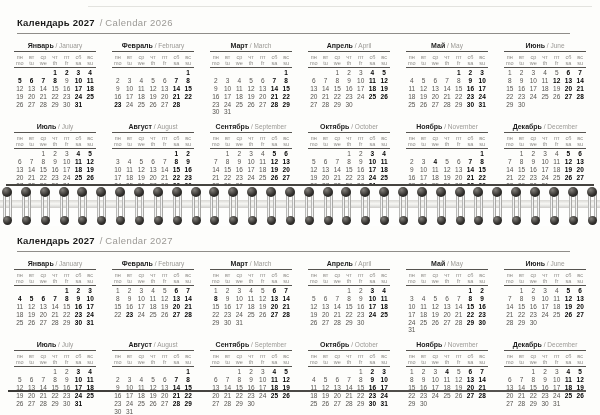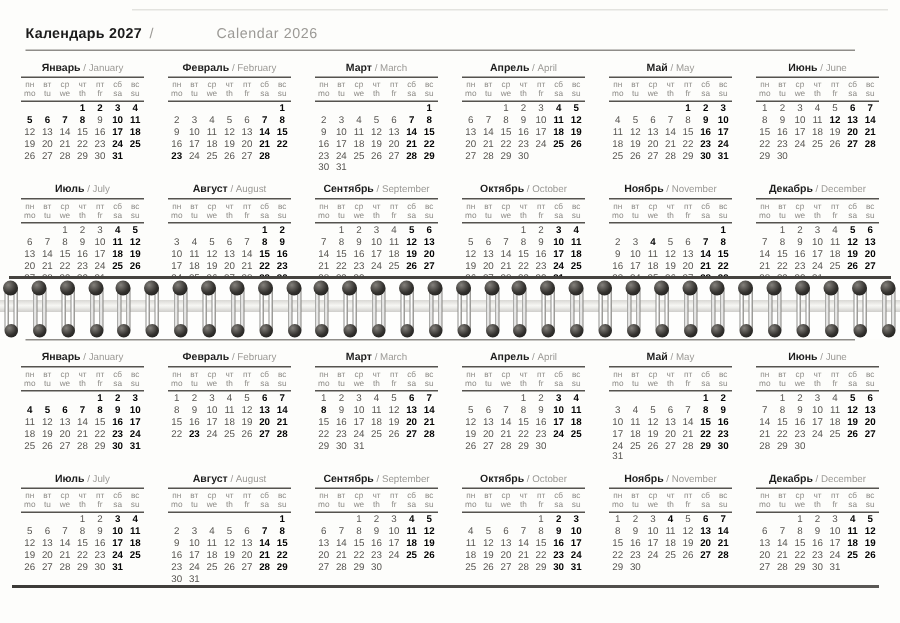--- a/index.html
+++ b/index.html
@@ -17,21 +17,21 @@
   .page-top { height:186px; }
   .page-top::before{ 
     content:""; position:absolute; top:6px; left:88px; right:8px; height:1px; background:#e3e3df;
   }
   .page-bottom { height:189px; }
 
   .ptitle { padding:12px 0 3px 17px; white-space:nowrap; }
   .page-bottom .ptitle { padding-top:4px; }
   .pt-ru { font-size:9.5px; font-weight:bold; color:#1b1b1b; letter-spacing:.2px; }
   .pt-sep { font-size:9.5px; color:#9b9995; margin:0 3px 0 5px; }
-  .pt-en { font-size:9.5px; color:#9b9995; letter-spacing:.4px;margin-left:39px; }
+  .pt-en { font-size:9.5px; color:#9b9995; letter-spacing:.4px; }
   .trule { height:1px; background:#8f8d89; margin:0 30px 0 17px; }
 
   .months { display:grid; grid-template-columns:repeat(6,1fr); column-gap:16px; row-gap:3px; padding:4px 14px 0 14px; align-items:start; }
 
   .month { min-width:0; }
   .mt { text-align:center; white-space:nowrap; padding-bottom:1px; border-bottom:1px solid #55534f; line-height:9px; }
   .mt-ru { font-size:7px; font-weight:bold; color:#1d1d1d; }
   .mt-en { font-size:6.5px; color:#9b9995; }
   .mhead { display:grid; grid-template-columns:repeat(7,1fr); padding:2px 0 1px 0; border-bottom:1px solid #55534f; }
   .mhead span { text-align:center; font-size:5.5px; line-height:6px; color:#8d8b87; }
@@ -924,20 +924,23 @@
         <div class="loop">
           <i class="wr a"></i>
           <i class="wr c"></i>
           <u class="kb t"></u>
           <u class="kb bb"></u>
         </div>
       </div>
   </div>
 
   <div class="page page-bottom">
+    <div class="ptitle">
+      <span class="pt-ru">Календарь 2027</span><span class="pt-sep">/</span><span class="pt-en">Calendar 2027</span>
+    </div>
     <div class="trule"></div>
     <div class="months">
         <div class="month">
           <div class="mt"><span class="mt-ru">Январь</span><span class="mt-en"> / January</span></div>
           <div class="mhead">
             <span>пн</span>
             <span>вт</span>
             <span>ср</span>
             <span>чт</span>
             <span>пт</span>

